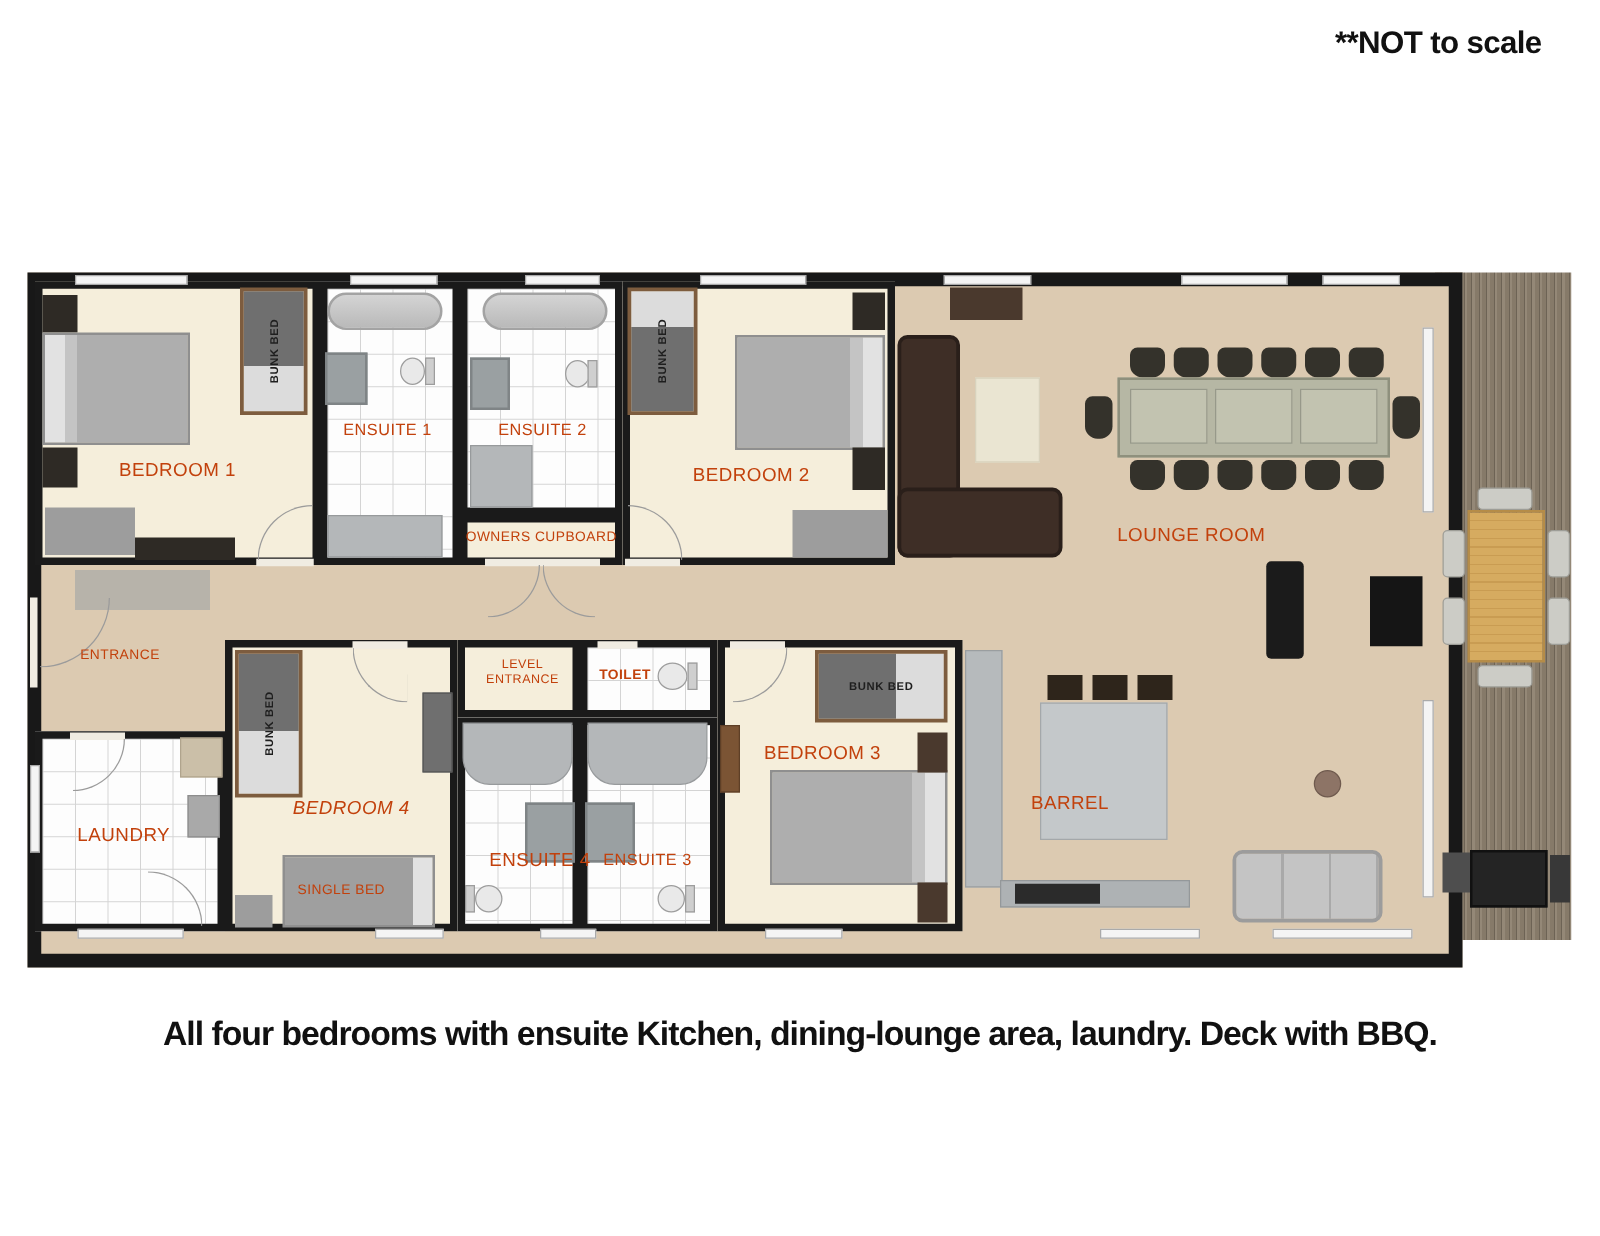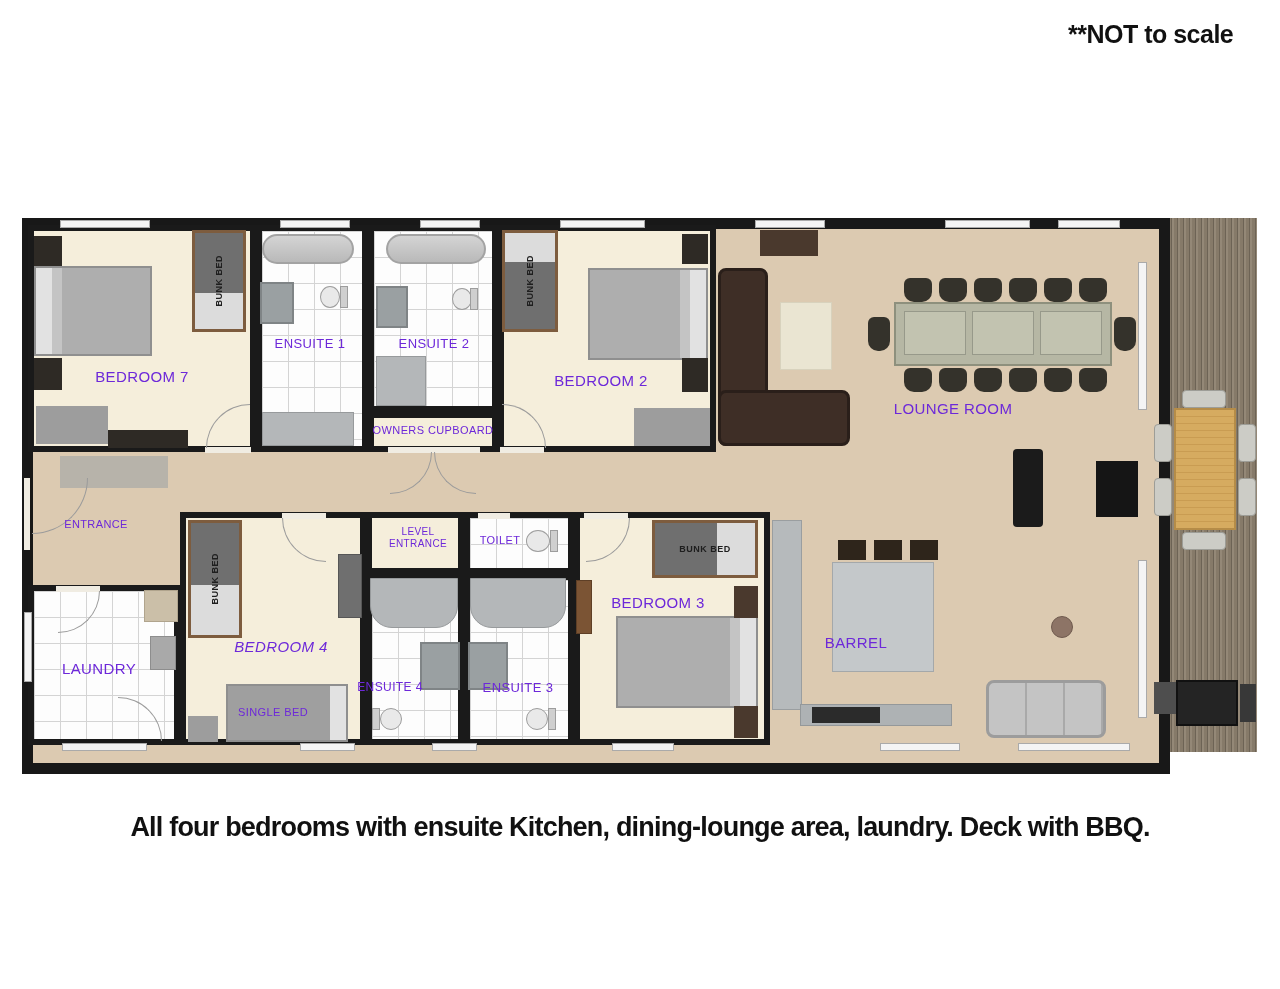--- a/index.html
+++ b/index.html
@@ -19,21 +19,21 @@
   .deck{position:absolute;left:1148px;top:218px;width:109px;height:534px;
         background:repeating-linear-gradient(90deg,#948877 0 2px,#867a69 2px 5px,#6d6355 5px 6px);}
 
   .room{position:absolute;box-sizing:border-box;border:6px solid #1a1a1a;}
   .cream{background:#f5eedb;}
   .tile{background-color:#fdfdfd;
         background-image:linear-gradient(#d4d4d4 1px,transparent 1px),
                          linear-gradient(90deg,#d4d4d4 1px,transparent 1px);
         background-size:26px 26px;}
 
-  .rlabel{position:absolute;transform:translateX(-50%);white-space:nowrap;color:#6d28d9;
+  .rlabel{position:absolute;transform:translateX(-50%);white-space:nowrap;color:#c2410c;
           font-size:15px;letter-spacing:.4px;}
   .rlabel.sm{font-size:11px;}
   .rlabel.xs{font-size:10px;line-height:12px;text-align:center;}
 
   
   .f{position:absolute;box-sizing:border-box;}
   .bed{border:2px solid #8f8f8f;}
   .bed.hl{background:linear-gradient(90deg,#e2e2e2 0 16px,#c4c4c4 16px 26px,#aeaeae 26px);}
   .bed.hr{background:linear-gradient(270deg,#e2e2e2 0 16px,#c4c4c4 16px 26px,#aeaeae 26px);}
   .bunk{border:3px solid #7d5c3e;display:flex;align-items:center;justify-content:center;}
@@ -225,35 +225,35 @@
   <div class="f arc br" style="left:32px;top:478px;width:56px;height:56px;"></div>
   <div class="f gap" style="left:56px;top:586px;width:44px;height:6px;"></div>
   <div class="f arc br" style="left:58px;top:591px;width:42px;height:42px;"></div>
   <div class="f arc tr" style="left:118px;top:697px;width:44px;height:44px;"></div>
   <div class="f gap" style="left:282px;top:513px;width:44px;height:6px;"></div>
   <div class="f arc bl" style="left:282px;top:518px;width:44px;height:44px;"></div>
   <div class="f gap" style="left:584px;top:513px;width:44px;height:6px;"></div>
   <div class="f arc br" style="left:586px;top:518px;width:44px;height:44px;"></div>
   <div class="f gap" style="left:478px;top:513px;width:32px;height:6px;"></div>
 
-  <div class="rlabel" style="left:142px;top:368px;">BEDROOM 7</div>
+  <div class="rlabel" style="left:142px;top:368px;">BEDROOM 1</div>
   <div class="rlabel" style="left:310px;top:336px;font-size:13px;">ENSUITE 1</div>
   <div class="rlabel" style="left:434px;top:336px;font-size:13px;">ENSUITE 2</div>
   <div class="rlabel sm" style="left:433px;top:424px;">OWNERS CUPBOARD</div>
   <div class="rlabel" style="left:601px;top:372px;">BEDROOM 2</div>
-  <div class="rlabel" style="left:953px;top:400px;text-align:center;">LOUNGE ROOM</div>
+  <div class="rlabel" style="left:953px;top:420px;text-align:center;">LOUNGE ROOM</div>
   <div class="rlabel sm" style="left:96px;top:518px;">ENTRANCE</div>
   <div class="rlabel" style="left:99px;top:660px;">LAUNDRY</div>
   <div class="rlabel" style="left:281px;top:638px;font-style:italic;">BEDROOM 4</div>
   <div class="rlabel xs" style="left:418px;top:526px;">
     <div>LEVEL</div>
     <div>ENTRANCE</div>
   </div>
-  <div class="rlabel sm" style="left:500px;top:534px;">TOILET</div>
-  <div class="rlabel" style="left:390px;top:680px;font-size:12px;">ENSUITE 4</div>
+  <div class="rlabel sm" style="left:500px;top:534px;font-weight:bold;">TOILET</div>
+  <div class="rlabel" style="left:432px;top:680px;font-size:15px;">ENSUITE 4</div>
   <div class="rlabel" style="left:518px;top:680px;font-size:13px;">ENSUITE 3</div>
   <div class="rlabel" style="left:658px;top:594px;">BEDROOM 3</div>
   <div class="rlabel" style="left:856px;top:634px;">BARREL</div>
   <div class="rlabel xs" style="left:273px;top:706px;font-size:11px;">SINGLE BED</div>
 
   <div class="caption">
     <div class="l2">All four bedrooms with ensuite Kitchen, dining-lounge area, laundry.  Deck with BBQ.</div>
   </div>
 
 </div>

